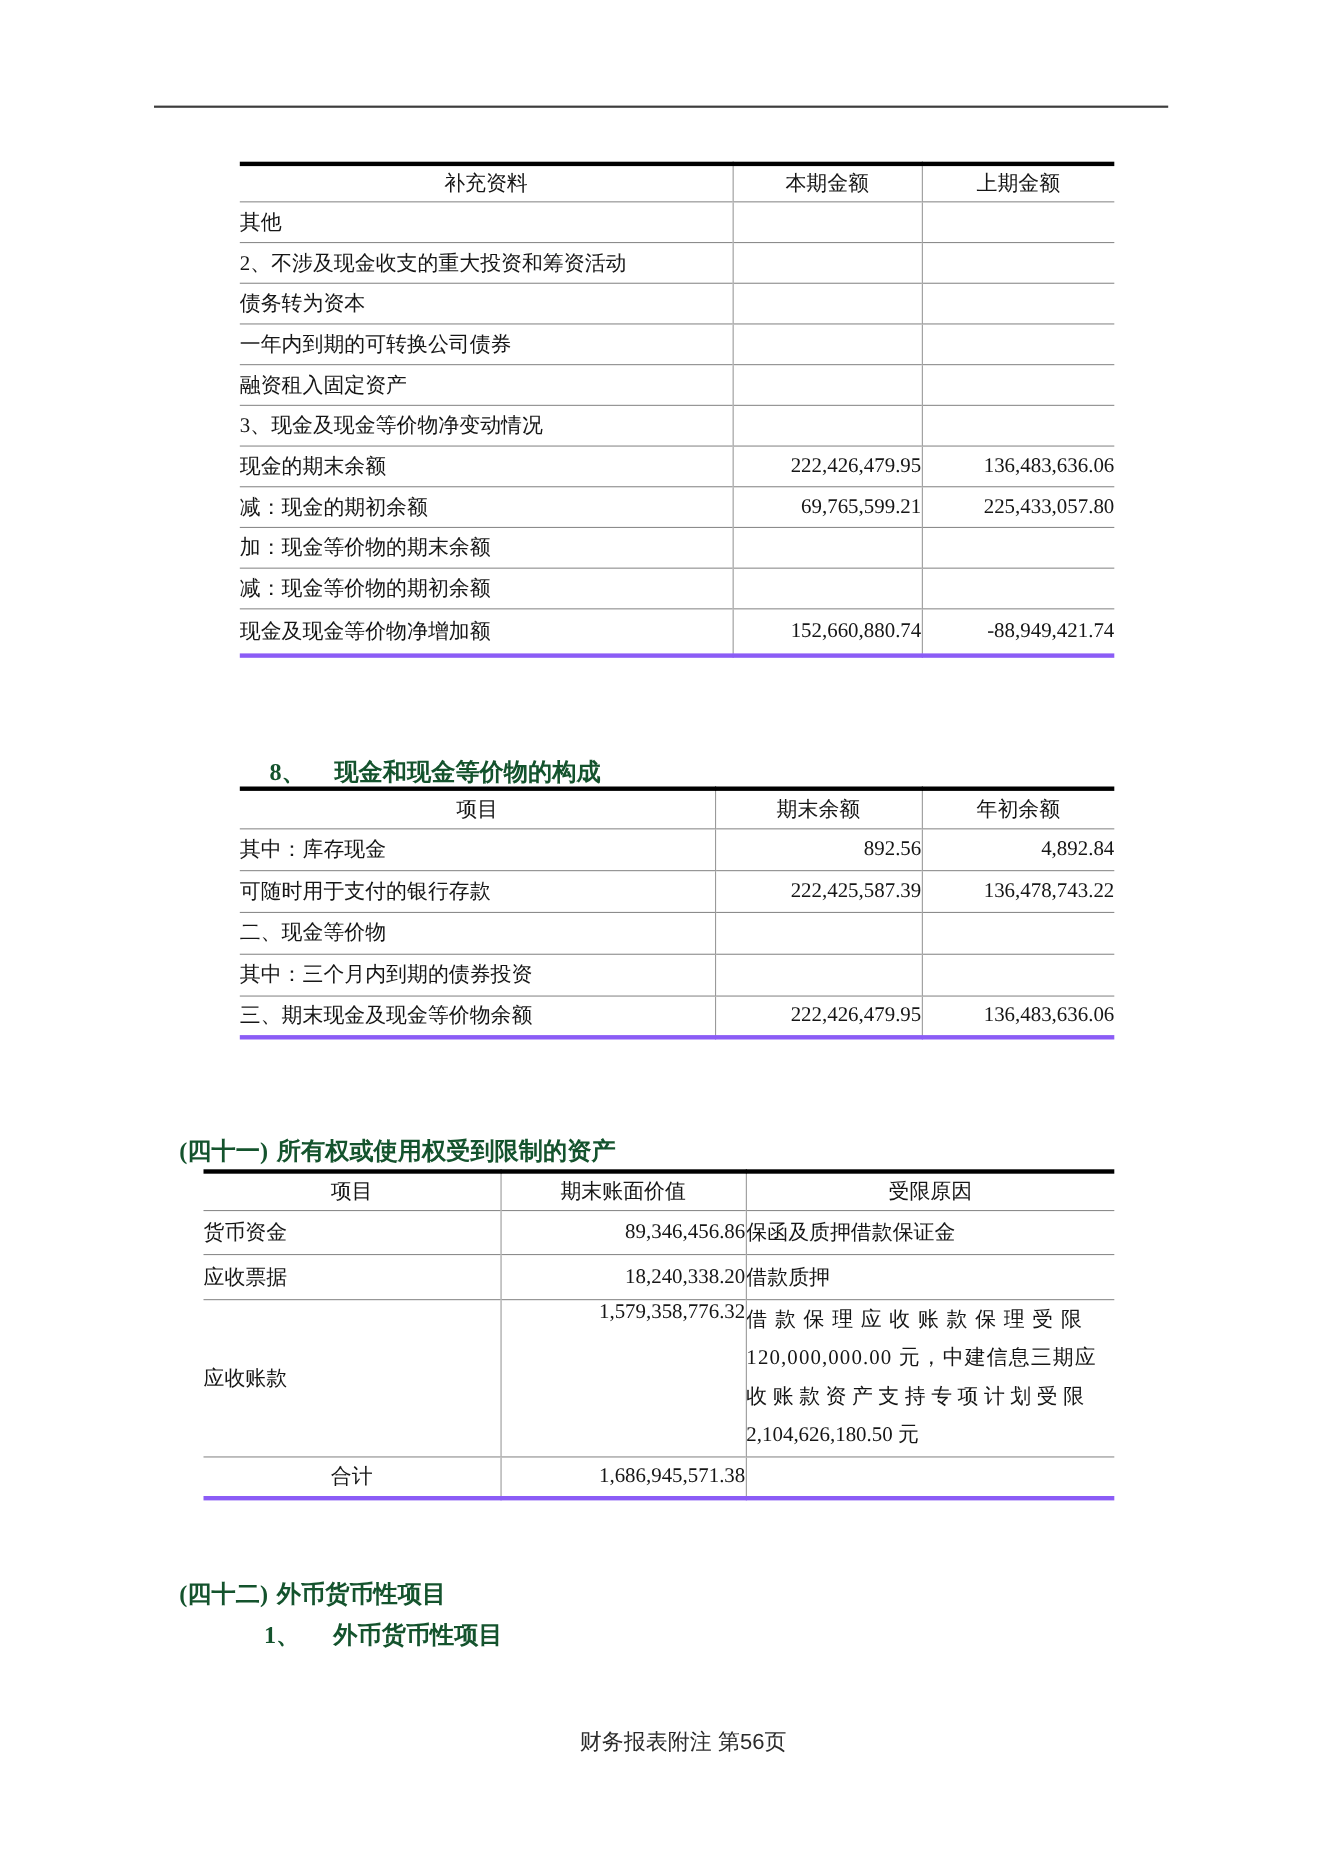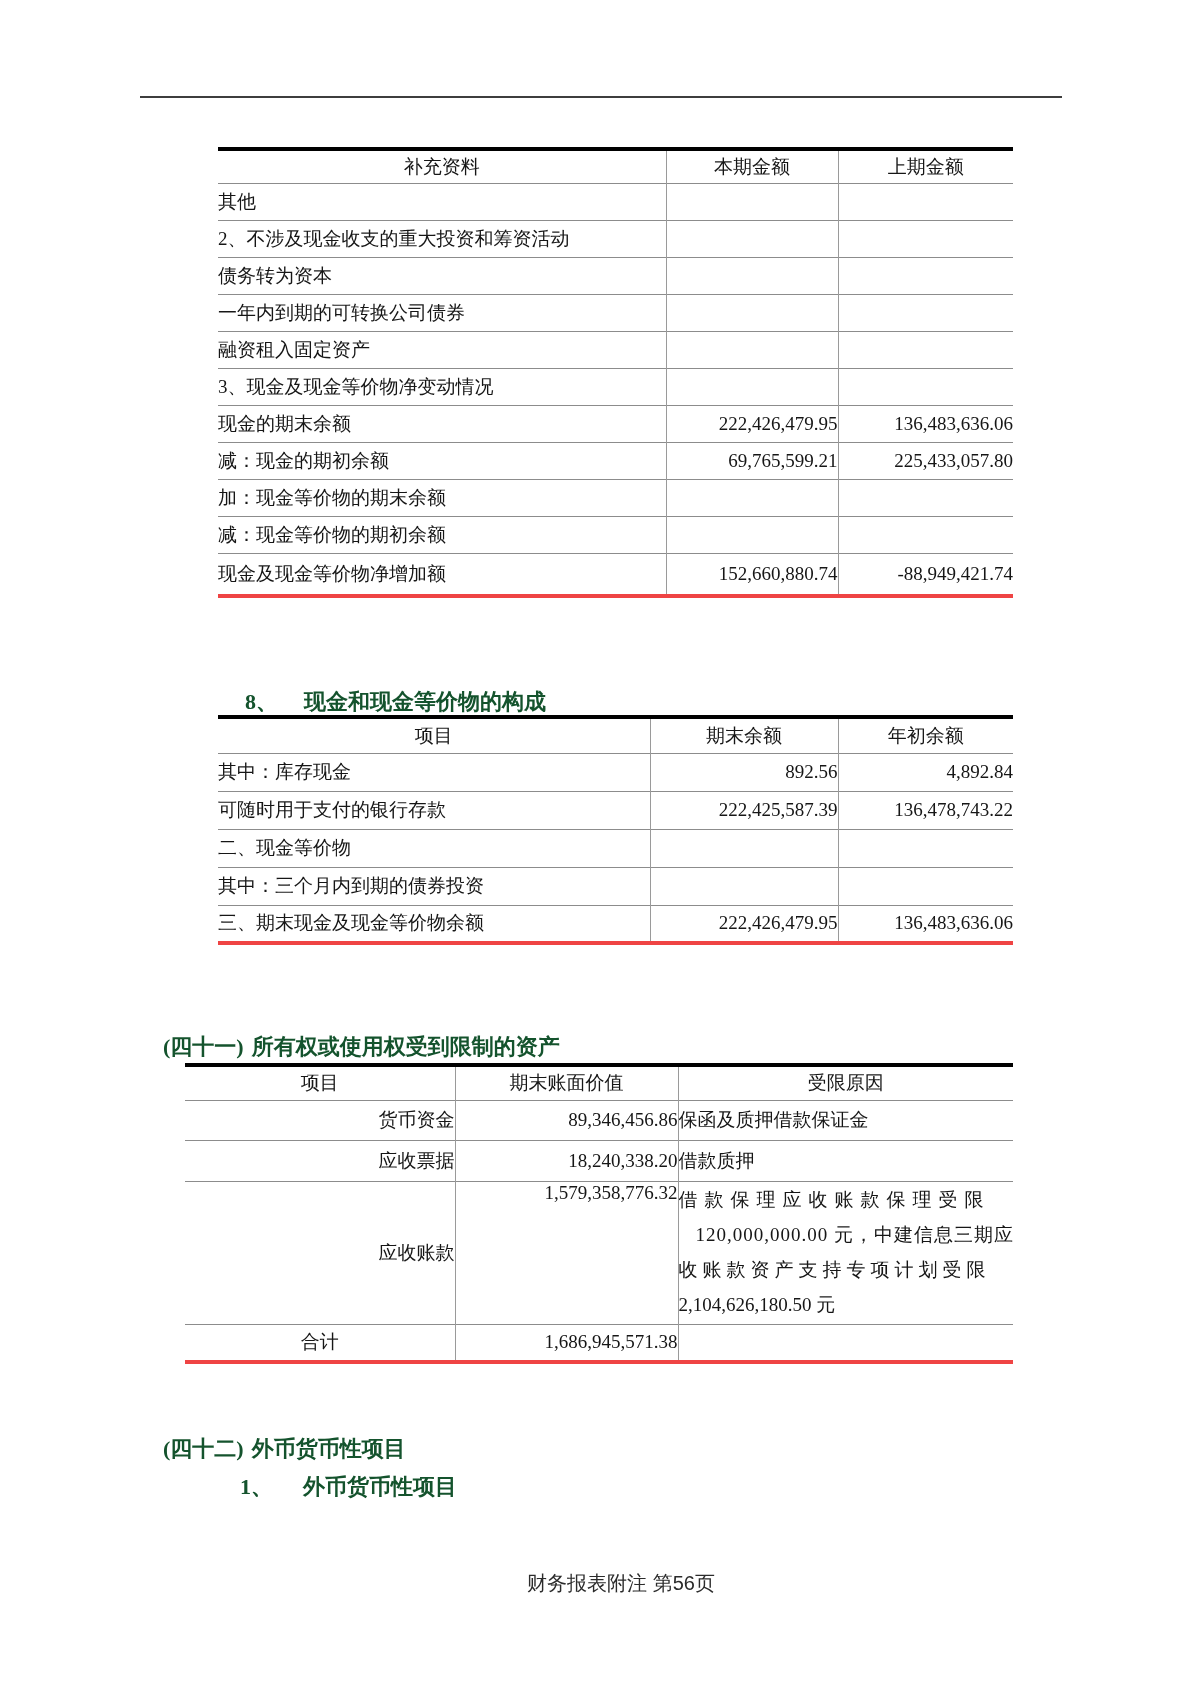--- a/index.html
+++ b/index.html
@@ -15,40 +15,40 @@
     position:absolute; left:140px; top:96px;
     width:922px; height:2px; background:#3d3d3d;
   }
   table.fin {
     position:absolute;
     border-collapse:collapse;
     table-layout:fixed;
     font-size:19px;
     color:#161616;
     border-top:4px solid #000;
-    border-bottom:4px solid #ef4444;
+    border-bottom:4px solid #8b5cf6;
   }
   table.fin tr { border-bottom:1px solid #8c8c8c; }
   table.fin tr:last-child { border-bottom:none; }
   table.fin th, table.fin td {
     padding:0; font-weight:normal; overflow:hidden; white-space:nowrap;
   }
   table.fin th + th, table.fin td + td { border-left:1px solid #9a9a9a; }
   .ctr { text-align:center; }
   .lbl { text-align:left; padding-left:10px; }
   .ind1 { padding-left:48px; }
   .ind2 { padding-left:58px; }
   .val { text-align:right; padding-right:12px; }
-  .t3lbl { text-align:right; padding-left:20px; }
+  .t3lbl { text-align:left; padding-left:20px; }
   .reason { text-align:left; padding-left:13px; padding-right:12px; }
   .tall-val { vertical-align:top; padding-top:9px; }
   .tall-reason { vertical-align:top; padding-top:4px; line-height:35px; }
   .ls7 { letter-spacing:7px; }
   .ls5 { letter-spacing:5px; }
-  .ls1 { letter-spacing:1px;margin-left:17px; }
+  .ls1 { letter-spacing:1px; }
   .sec {
     position:absolute; font-size:22px; font-weight:bold;
     color:#14532d; white-space:nowrap;
   }
   .sec .gap26 { margin-left:26px; }
   .sec .gap8  { margin-left:8px;margin-top:48px; }
   .sec .gap30 { margin-left:30px; }
   .footer {
     position:absolute; left:160px; top:1570px; width:922px;
     text-align:center;

